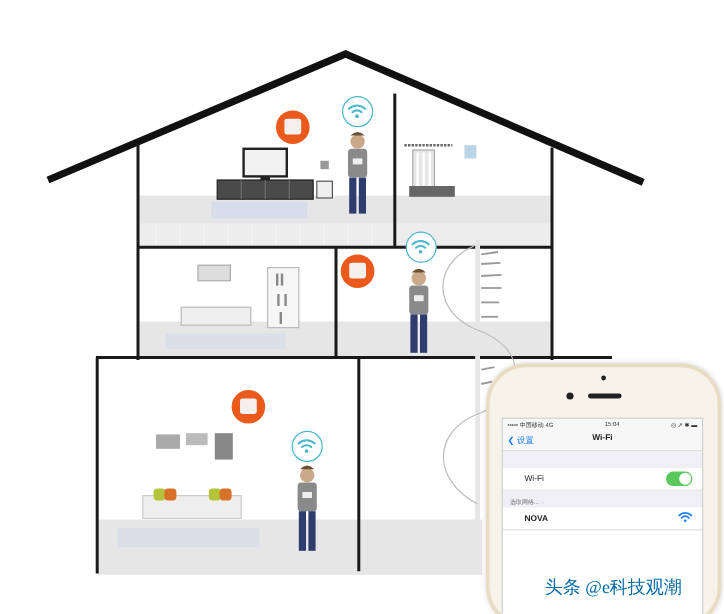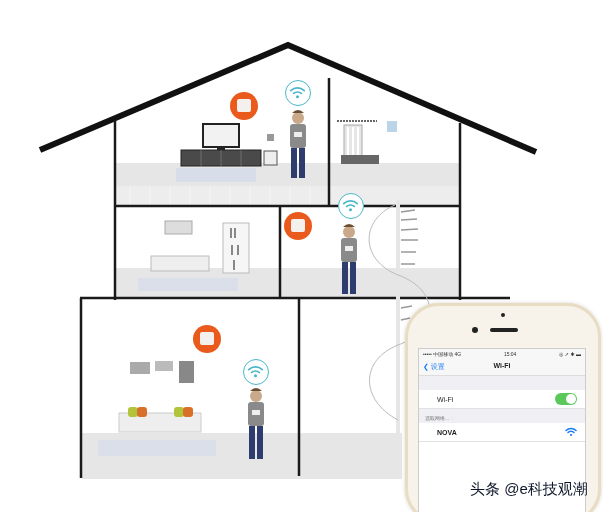--- a/index.html
+++ b/index.html
@@ -12,21 +12,21 @@
   .screen{position:absolute;left:10px;top:42px;width:166px;height:180px;background:#fff;border:1px solid #ccc;overflow:hidden;}
   .status{height:10px;font-size:5px;color:#333;display:flex;justify-content:space-between;align-items:center;padding:0 4px;background:#f7f7f7;}
   .navbar{height:16px;background:#f7f7f7;border-bottom:1px solid #ddd;position:relative;font-size:7px;}
   .navbar .back{position:absolute;left:4px;top:3px;color:#1a7cf4;}
   .navbar .title{position:absolute;left:0;right:0;top:3px;text-align:center;font-weight:bold;color:#222;}
   .gap{height:14px;background:#efeff4;}
   .row{height:18px;background:#fff;border-bottom:1px solid #e2e2e2;display:flex;align-items:center;justify-content:space-between;padding:0 8px 0 18px;font-size:7px;color:#222;}
   .toggle{width:22px;height:12px;border-radius:6px;background:#5ac85a;position:relative;}
   .toggle .knob{position:absolute;right:1px;top:1px;width:10px;height:10px;border-radius:50%;background:#fff;}
   .section{height:14px;background:#efeff4;font-size:5px;color:#777;padding:6px 0 0 6px;box-sizing:border-box;}
-  .watermark{position:absolute;left:470px;top:480px;font-size:15px;color:#0f172a;text-shadow:0 0 2px #fff,0 0 2px #fff;}
+  .watermark{position:absolute;left:454px;top:480px;font-size:15px;color:#0369a1;text-shadow:0 0 2px #fff,0 0 2px #fff;font-family:Liberation Serif, serif;}
   .orange{position:absolute;width:28px;height:28px;border-radius:50%;background:#ea5a1c;}
   .orange .sq{position:absolute;left:7px;top:7px;width:14px;height:13px;background:#f3f0ee;border-radius:2px;}
   .wifi{position:absolute;width:26px;height:26px;border-radius:50%;border:1.5px solid #4ab7c8;box-sizing:border-box;background:#fff;}
 </style>
 </head>
 <body>
 
 <svg class="scene" width="603" height="512" viewBox="0 0 603 512">
 
   <rect x="116" y="163" width="344" height="44" fill="#e6e6e6"></rect>

